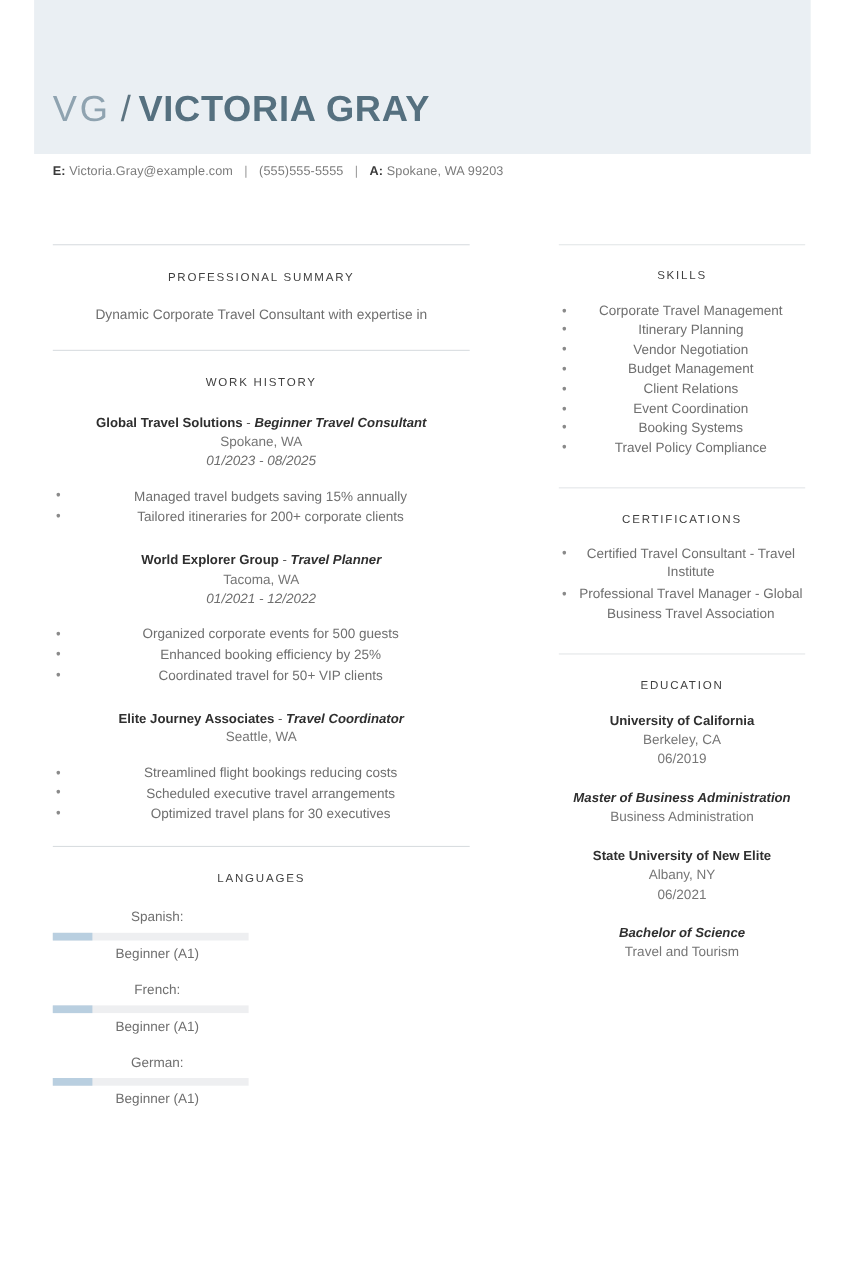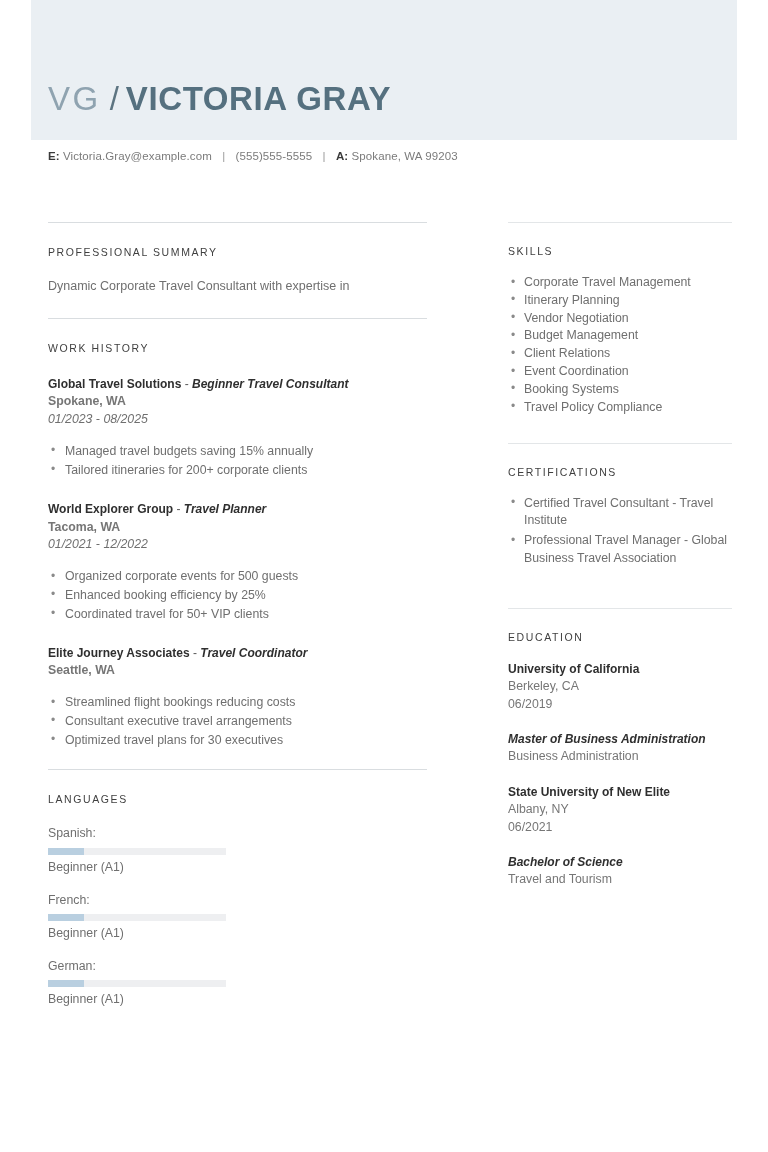--- a/index.html
+++ b/index.html
@@ -11,20 +11,21 @@
     font-family: "Liberation Sans", sans-serif;
     -webkit-font-smoothing: antialiased;
   }
 
   .page {
     position: relative;
     width: 768px;
     height: 1152px;
     background: #ffffff;
     overflow: hidden;
+    text-align: center;
   }
 
   
   .header-band {
     position: absolute;
     left: 31px;
     top: 0;
     width: 706px;
     height: 140px;
     background: #eaeff3;
@@ -116,21 +117,20 @@
     font-weight: 700;
     line-height: 1.35;
   }
   .job-head .dash { font-weight: 400; color: #5a5a5a; }
   .job-head .role { font-weight: 700; font-style: italic; color: #2f2f2f; }
   .job-loc {
     font-size: 12.3px;
     color: #767676;
     line-height: 1.45;
     margin-top: 1px;
-    font-weight: bold;
   }
   .job-date {
     font-size: 12.3px;
     color: #6f6f6f;
     font-style: italic;
     line-height: 1.45;
   }
 
   ul.bullets {
     list-style: none;
@@ -288,21 +288,21 @@
         </ul>
       </div>
 
       <div class="job">
         <div class="job-head">
           <span>Elite Journey Associates</span><span class="dash"> - </span><span class="role">Travel Coordinator</span>
         </div>
         <div class="job-loc">Seattle, WA</div>
         <ul class="bullets">
           <li>Streamlined flight bookings reducing costs</li>
-          <li>Consultant executive travel arrangements</li>
+          <li>Scheduled executive travel arrangements</li>
           <li>Optimized travel plans for 30 executives</li>
         </ul>
       </div>
     </section>
 
     <section class="left-sec gap-lg">
       <div class="rule"></div>
       <h2 class="sec-title">LANGUAGES</h2>
 
       <div class="lang-grid">
@@ -352,21 +352,21 @@
 
     <section class="right-sec" style="margin-top:26px;">
       <div class="rule thin"></div>
       <h2 class="sec-title">CERTIFICATIONS</h2>
       <ul class="plain spaced">
         <li>Certified Travel Consultant - Travel Institute</li>
         <li>Professional Travel Manager - Global Business Travel Association</li>
       </ul>
     </section>
 
-    <section class="right-sec" style="margin-top:40px;">
+    <section class="right-sec" style="margin-top:26px;">
       <div class="rule thin"></div>
       <h2 class="sec-title">EDUCATION</h2>
 
       <div class="edu-entry">
         <div class="edu-school">University of California</div>
         <div class="edu-loc">Berkeley, CA</div>
         <div class="edu-date">06/2019</div>
       </div>
 
       <div class="edu-entry">

